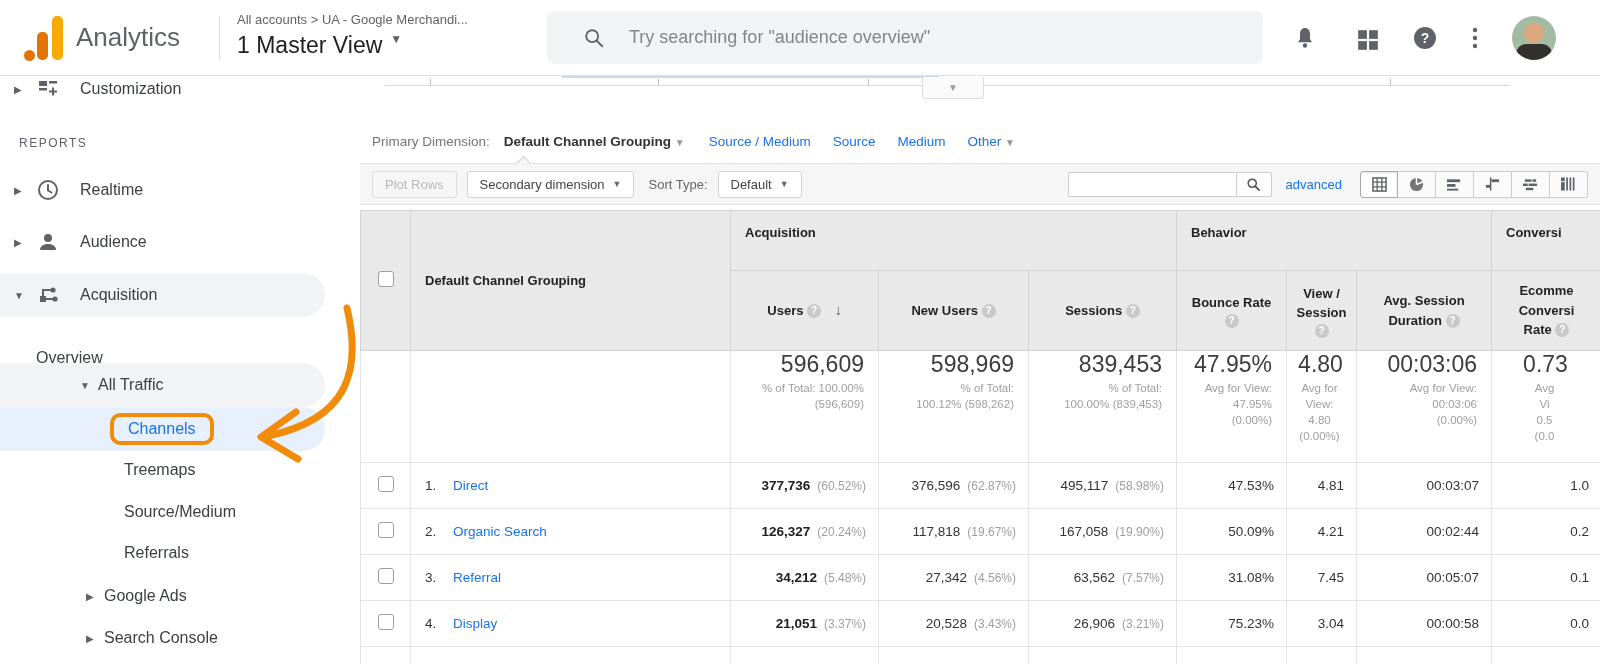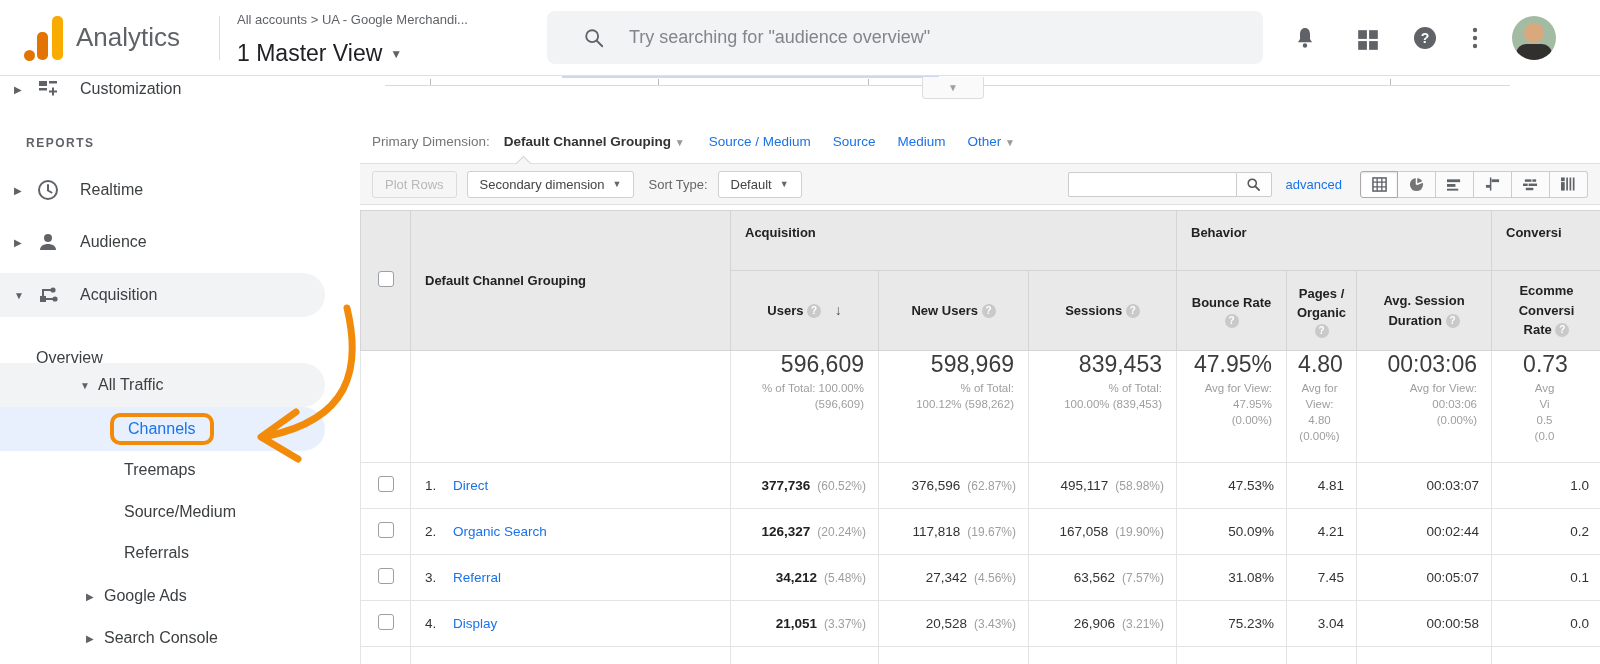--- a/index.html
+++ b/index.html
@@ -10,21 +10,21 @@
   
   .hdr { position:absolute; top:0; left:0; width:1600px; height:76px; background:#fff;
     border-bottom:1px solid #e0e0e0; z-index:30; }
   .logo-wrap { position:absolute; left:24px; top:12px; width:44px; height:52px; }
   .logo-bar-tall { position:absolute; left:28px; top:4px; width:11px; height:44px; background:#f9ab00; border-radius:5px; }
   .logo-bar-mid  { position:absolute; left:13px; top:20px; width:11px; height:28px; background:#e37400; border-radius:5px; }
   .logo-dot { position:absolute; left:0; top:38px; width:11px; height:11px; background:#e37400; border-radius:50%; }
   .product-name { position:absolute; left:76px; top:22px; font-size:26px; color:#5f6368; }
   .hdr-divider { position:absolute; left:219px; top:16px; width:1px; height:44px; background:#dadce0; }
   .crumb { position:absolute; left:237px; top:12px; font-size:13px; color:#5f6368; }
-  .view-row { position:absolute; left:237px; top:40px; font-size:23px; color:#202124; display:flex; align-items:center; gap:8px; }
+  .view-row { position:absolute; left:237px; top:32px; font-size:23px; color:#202124; display:flex; gap:8px; }
   .view-caret { font-size:12px; color:#5f6368; }
   .search-pill { position:absolute; left:547px; top:11px; width:716px; height:53px; background:#f1f3f4;
     border-radius:8px; display:flex; align-items:center; padding-left:36px; gap:24px; }
   .search-ph { font-size:18px; color:#80868b; }
   .hdr-ic { position:absolute; top:26px; width:24px; height:24px; color:#5f6368; }
   .ic-bell { left:1293px; }
   .ic-grid { left:1356px; top:28px; }
   .ic-help { left:1413px; top:26px; }
   .ic-kebab { left:1470px; top:26px; width:10px; }
   .avatar { position:absolute; left:1512px; top:16px; width:44px; height:44px; border-radius:50%;
@@ -34,21 +34,21 @@
 
   
   .sidebar { position:absolute; top:76px; left:0; width:360px; height:588px; background:#fff; overflow:hidden; z-index:10; }
   .nav-item { position:absolute; left:0; width:325px; height:44px; display:flex; align-items:center;
     font-size:16px; color:#3c4043; cursor:pointer; }
   .chev { width:10px; font-size:10px; color:#5f6368; flex:none; }
   .nav-ic { width:24px; height:24px; margin-left:12px; flex:none; color:#5f6368; }
   .lbl1 { margin-left:20px; }
   .pill-gray { position:absolute; left:0; width:325px; height:44px; background:#f1f3f4; border-radius:0 22px 22px 0; }
   .pill-blue { position:absolute; left:0; width:325px; height:44px; background:#e8f0fe; border-radius:0 22px 22px 0; }
-  .sec-label { position:absolute; left:26px; font-size:12px; font-weight:bold; letter-spacing:1.5px; color:#5f6368; }
+  .sec-label { position:absolute; left:19px; font-size:12px; font-weight:normal; letter-spacing:1.5px; color:#5f6368; }
   .channels-box { border:4px solid #f28b0a; border-radius:10px; padding:3px 14px; color:#1a73e8; background:transparent; }
   .anno { position:absolute; left:0; top:0; width:360px; height:588px; pointer-events:none; z-index:20; }
 
   
   .main { position:absolute; top:76px; left:360px; width:1240px; height:588px; background:#fff; overflow:hidden; }
   .chart-topline { position:absolute; left:202px; top:0; width:377px; height:2px; background:#ccd9ee; }
   .axis-line { position:absolute; left:25px; top:9px; width:1125px; height:1px; background:#d9d9d9; }
   .axis-tick { position:absolute; top:3px; width:1px; height:6px; background:#bdbdbd; }
   .collapse-tab { position:absolute; left:562px; top:1px; width:62px; height:22px; background:#fafafa;
     border:1px solid #ddd; border-top:none; border-radius:0 0 4px 4px; display:flex; align-items:center;
@@ -374,21 +374,21 @@
       </th>
       <th class="colh">
         <span>Sessions</span>
         <span class="q">?</span>
       </th>
       <th class="colh">
         <span>Bounce Rate</span>
         <span class="q qb">?</span>
       </th>
       <th class="colh">
-        <span>Pages / Organic</span>
+        <span>View / Session</span>
         <span class="q qb">?</span>
       </th>
       <th class="colh">
         <span>Avg. Session Duration</span>
         <span class="q">?</span>
       </th>
       <th class="colh">
         <span style="white-space:pre-line">Ecomme
 Conversi</span><br>
         <span>Rate</span>

